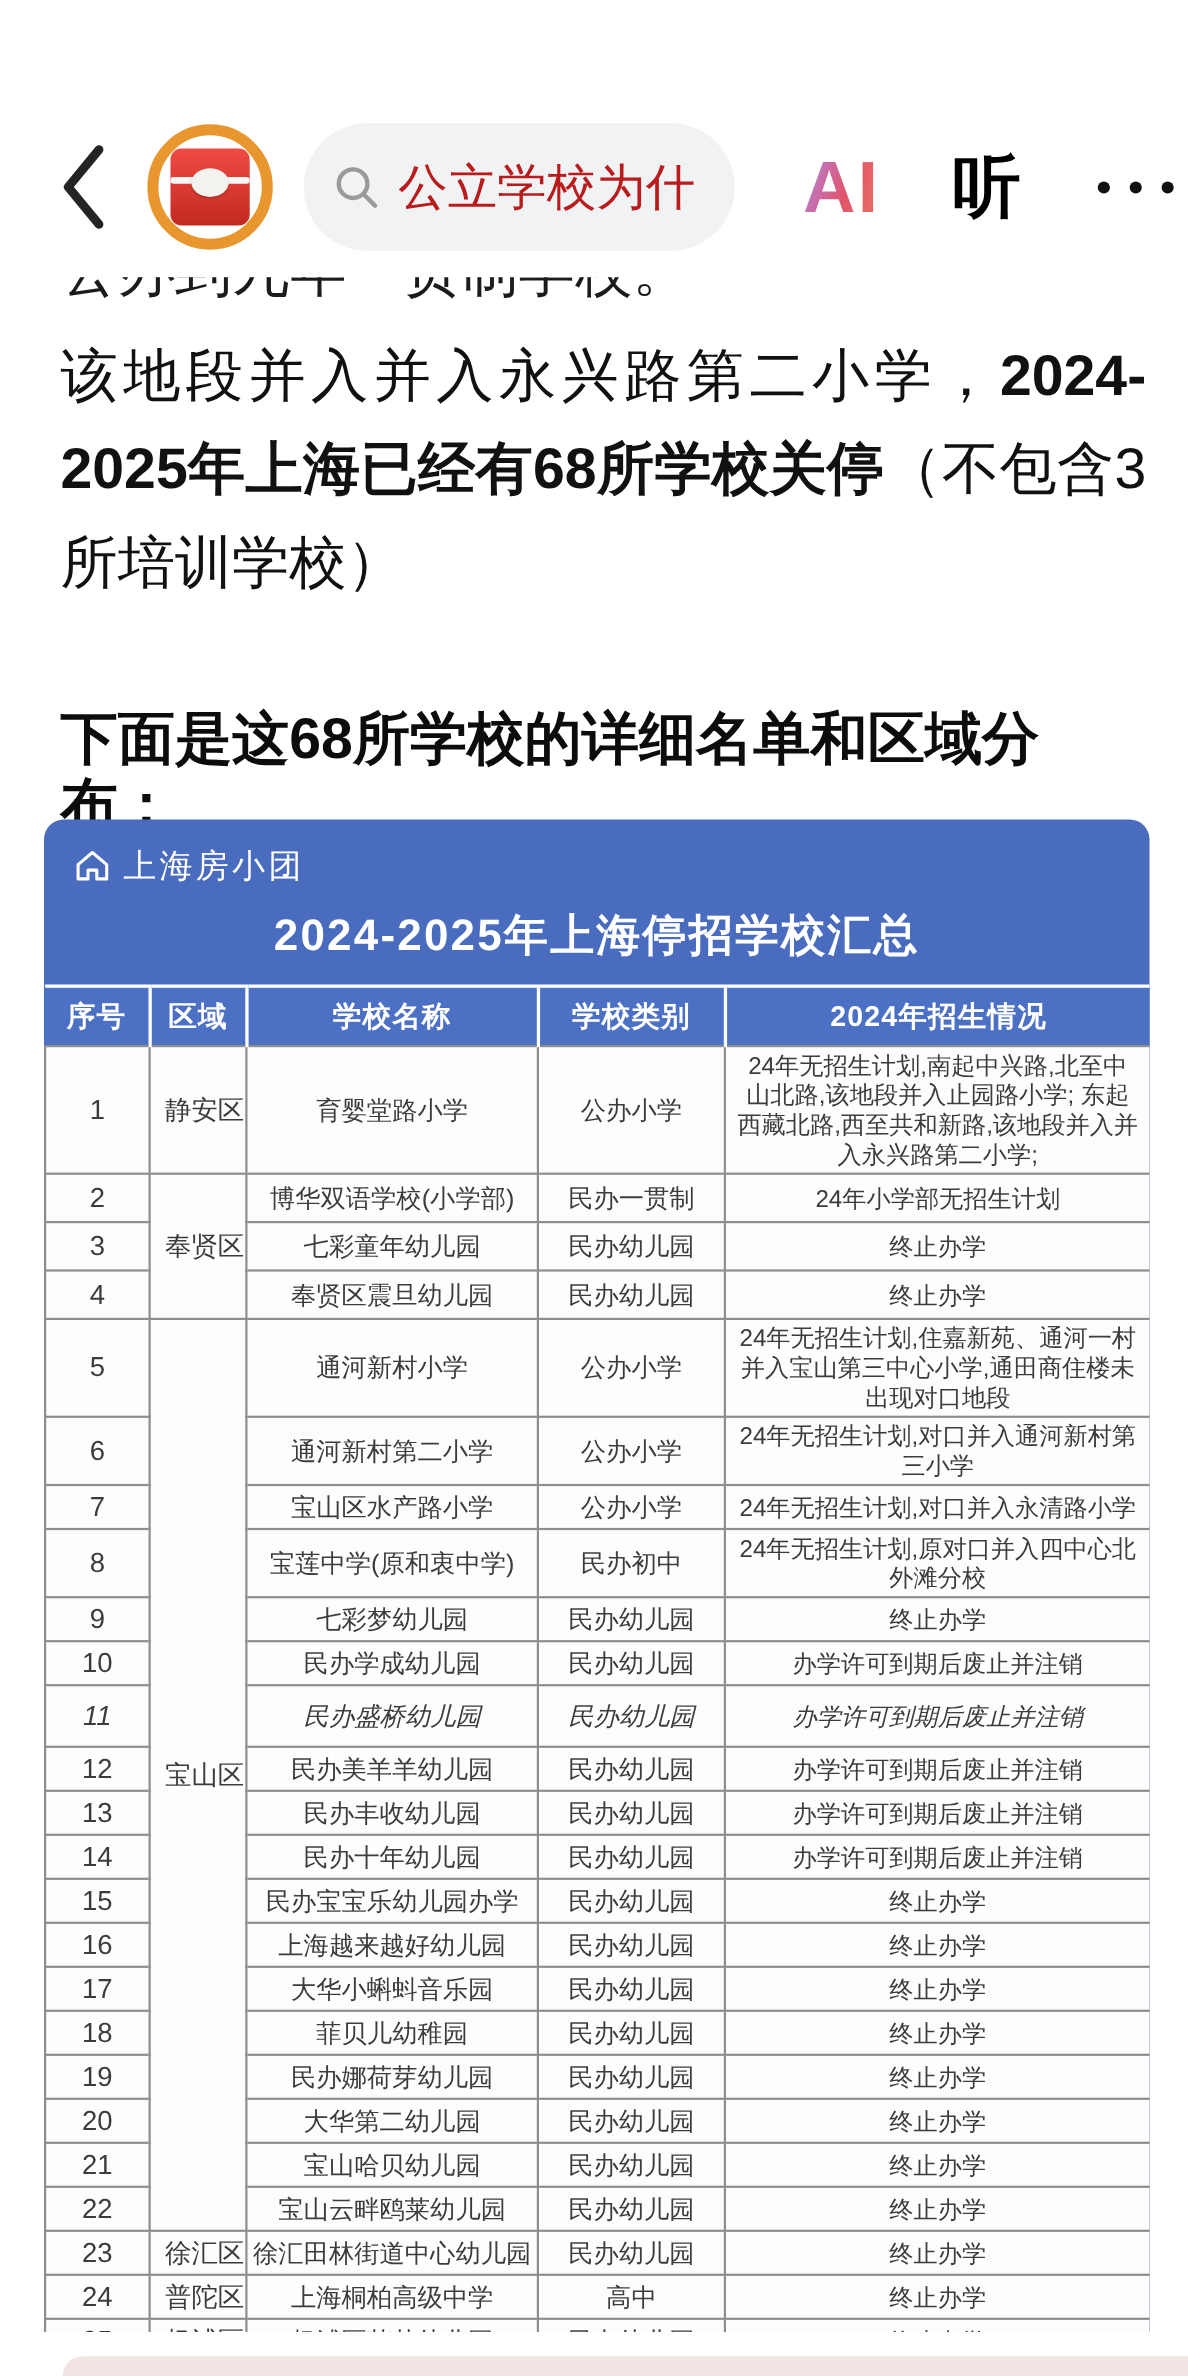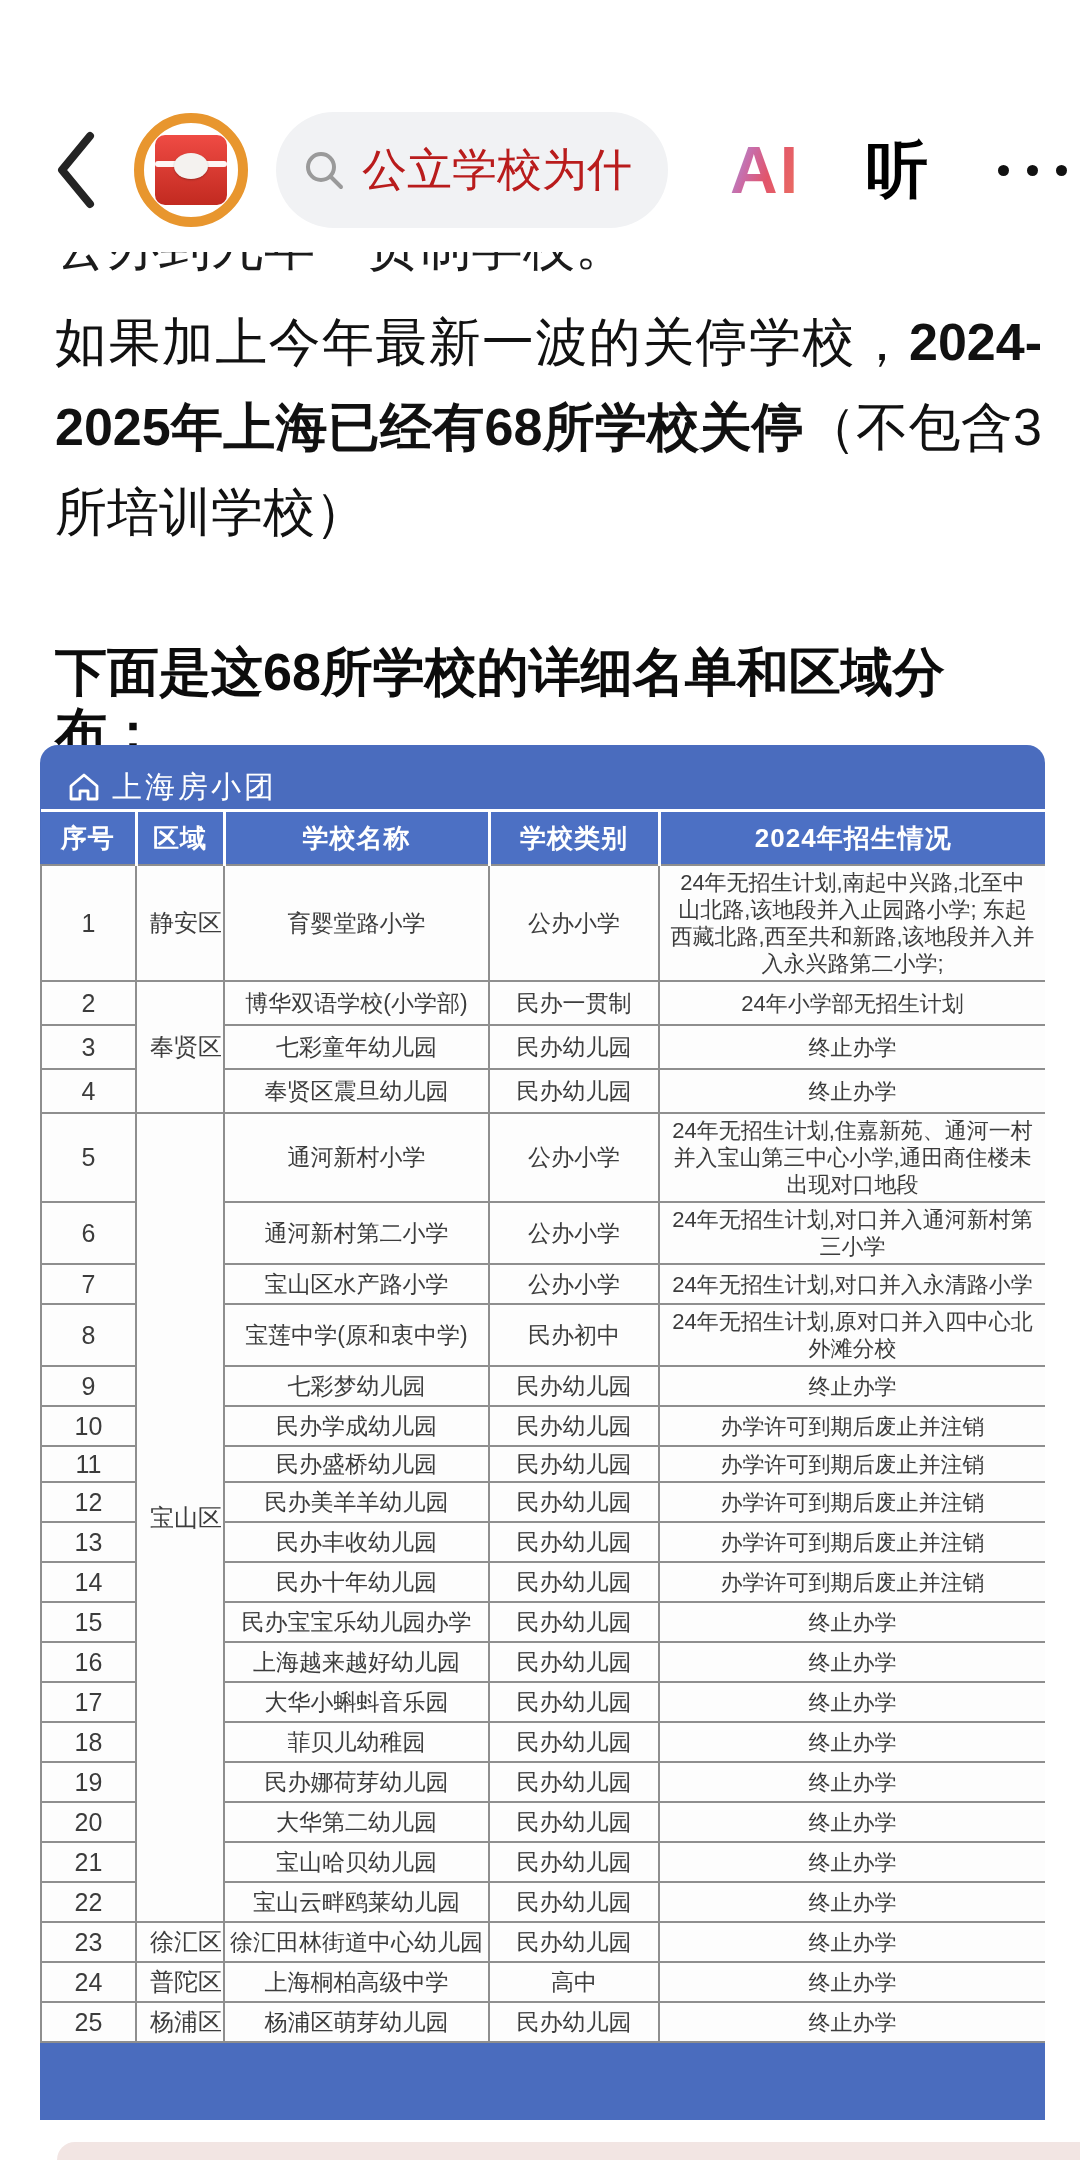--- a/index.html
+++ b/index.html
@@ -155,31 +155,32 @@
     <span class="ai-logo">AI</span>
     <span class="listen-btn">听</span>
     <span class="more-btn">
         <i></i>
         <i></i>
         <i></i>
       </span>
   </div>
 </div>
 
-<p class="para"><span>如果加上今年最新一波的关停学校，</span><b>2024-2025年上海已经有68所学校关停</b><span>（不包含3所培训学校）</span></p>
+<p class="para"><span>该地段并入并入永兴路第二小学，</span><b>2024-2025年上海已经有68所学校关停</b><span>（不包含3所培训学校）</span></p>
 
 <h2 class="heading">下面是这68所学校的详细名单和区域分布：</h2>
 
 <div class="table-wrap">
   <div class="brand-row">
     <svg width="36" height="36" viewBox="0 0 36 36">
         <path d="M5 17 L18 6 L31 17 V30 H22 V22 H14 V30 H5 Z" fill="none" stroke="#ffffff" stroke-width="2.8" stroke-linejoin="round"></path>
       </svg>
     <span class="brand-text">上海房小团</span>
   </div>
+  <div class="table-title">2024-2025年上海停招学校汇总</div>
   <table class="school">
     <colgroup>
         <col class="c-no">
         <col class="c-region">
         <col class="c-name">
         <col class="c-type">
         <col class="c-status">
       </colgroup>
     <thead>
       <tr>
@@ -247,21 +248,21 @@
           <td class="cell-name">七彩梦幼儿园</td>
           <td class="cell-type">民办幼儿园</td>
           <td class="cell-status">终止办学</td>
         </tr>
         <tr style="height: 40px;">
           <td class="cell-no">10</td>
           <td class="cell-name">民办学成幼儿园</td>
           <td class="cell-type">民办幼儿园</td>
           <td class="cell-status">办学许可到期后废止并注销</td>
         </tr>
-        <tr style="height: 36px;">
+        <tr style="height: 56px; font-style: italic;">
           <td class="cell-no">11</td>
           <td class="cell-name">民办盛桥幼儿园</td>
           <td class="cell-type">民办幼儿园</td>
           <td class="cell-status">办学许可到期后废止并注销</td>
         </tr>
         <tr style="height: 40px;">
           <td class="cell-no">12</td>
           <td class="cell-name">民办美羊羊幼儿园</td>
           <td class="cell-type">民办幼儿园</td>
           <td class="cell-status">办学许可到期后废止并注销</td>

